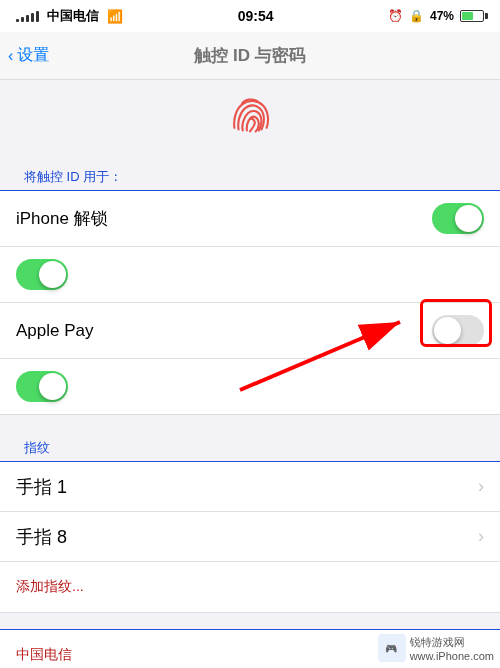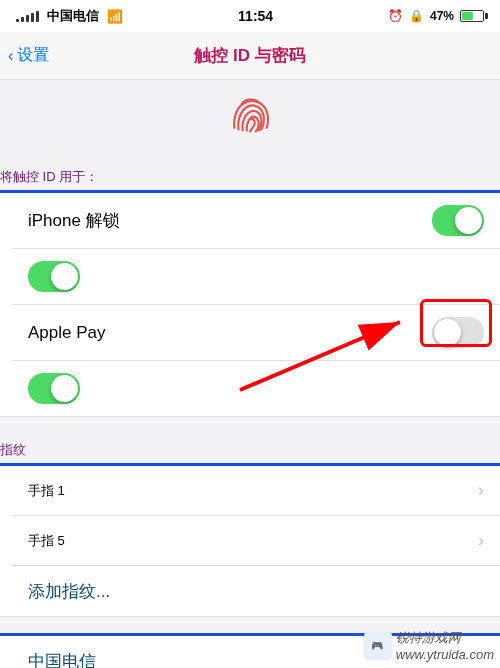--- a/index.html
+++ b/index.html
@@ -75,50 +75,49 @@
       display: flex;
       align-items: center;
       color: #007aff;
       font-size: 16px;
       cursor: pointer;
       gap: 4px;
     }
     .nav-title {
       font-size: 17px;
       font-weight: 600;
-      color: #be185d;
+      color: #737373;
     }
 
     
     .fingerprint-section {
       display: flex;
       justify-content: center;
       align-items: center;
       height: 80px;
       background: #f2f2f7;
     }
     .fingerprint-icon {
       width: 52px;
       height: 52px;
       color: #ff6b6b;
     }
 
     
     .section-label {
       font-size: 13px;
-      color: #701a75;
-      padding: 8px 0 4px;
+      color: #1d4ed8;
+      padding: 8px 24px 4px;
       background: #f2f2f7;
     }
     .settings-group {
       background: white;
-      border-top: 3px solid #1d4ed8;
+      border-top: 1px solid #1d4ed8;
       border-bottom: 1px solid #ddd;
       margin-bottom: 0;
-      padding-left: 12px;
     }
     .settings-row {
       display: flex;
       align-items: center;
       justify-content: space-between;
       padding: 12px 16px;
       border-bottom: 1px solid #e0e0e0;
       background: white;
       min-height: 50px;
     }
@@ -164,26 +163,26 @@
     }
 
     
     .chevron {
       color: #c7c7cc;
       font-size: 18px;
     }
 
     
     .finger-label {
-      font-size: 13px;
+      font-size: 18px;
       color: #000;
     }
     .add-finger-label {
-      font-size: 17px;
-      color: #0c4a6e;
+      font-size: 14px;
+      color: #b91c1c;
     }
 
     
     .highlight-box {
       position: absolute;
       border: 3px solid red;
       border-radius: 6px;
       pointer-events: none;
     }
 
@@ -242,21 +241,21 @@
     <div class="signal-bars">
       <div class="signal-bar" style="height:3px"></div>
       <div class="signal-bar" style="height:5px"></div>
       <div class="signal-bar" style="height:7px"></div>
       <div class="signal-bar" style="height:9px"></div>
       <div class="signal-bar" style="height:11px"></div>
     </div>
     <span>中国电信</span>
     <span>📶</span>
   </div>
-  <div class="status-center">11:54</div>
+  <div class="status-center">09:54</div>
   <div class="status-right">
     <span>⏰</span>
     <span>🔒</span>
     <span>47%</span>
     <div class="battery-icon">
       <div class="battery-fill"></div>
     </div>
   </div>
 </div>
 
@@ -322,21 +321,21 @@
 <div class="spacer"></div>
 
 <div class="section-label">指纹</div>
 
 <div class="settings-group">
   <div class="settings-row">
     <span class="finger-label">手指 1</span>
     <span class="chevron">›</span>
   </div>
   <div class="settings-row">
-    <span class="finger-label">手指 5</span>
+    <span class="finger-label">手指 8</span>
     <span class="chevron">›</span>
   </div>
   <div class="settings-row">
     <span class="add-finger-label">添加指纹...</span>
   </div>
 </div>
 
 <div class="spacer"></div>
 
 <div class="settings-group">
@@ -352,17 +351,17 @@
   <defs>
     <marker id="arrowhead" markerWidth="10" markerHeight="7" refX="10" refY="3.5" orient="auto">
       <polygon points="0 0, 10 3.5, 0 7" fill="red"></polygon>
     </marker>
   </defs>
   <line x1="240" y1="390" x2="400" y2="322" stroke="red" stroke-width="4" marker-end="url(#arrowhead)"></line>
 </svg>
 
 <div class="watermark" style="position:absolute; bottom:6px; right:6px; display:flex; align-items:center; gap:4px; z-index:20;">
   <div class="watermark-icon">🎮</div>
-  <div style="font-size:13px; color:#555;font-style:italic;">
+  <div style="font-size:11px; color:#555;">
     <div>锐特游戏网</div>
-    <div>www.ytruida.com</div>
+    <div>www.iPhone.com</div>
   </div>
 </div>
 
 </body></html>

